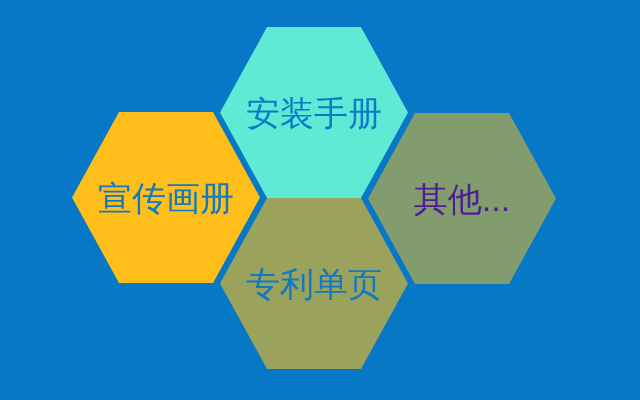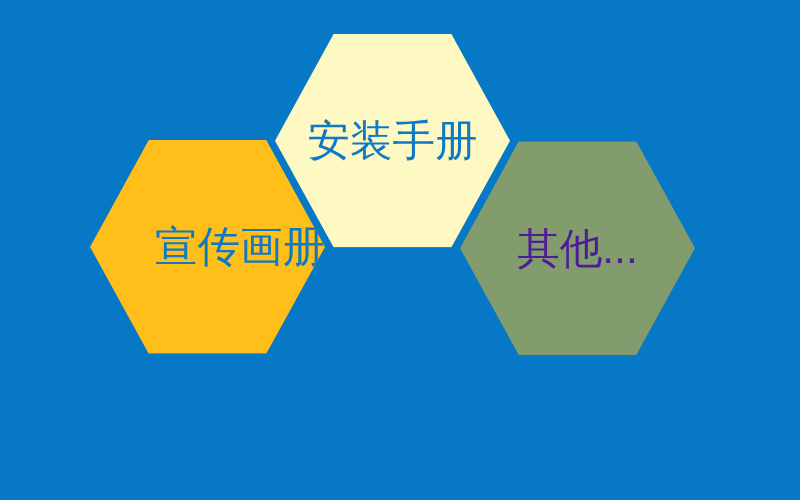--- a/index.html
+++ b/index.html
@@ -36,39 +36,42 @@
     color: #0e7ac4;
     font-size: 34px;
     line-height: 1;
     letter-spacing: 0px;
     white-space: nowrap;
     font-weight: 400;
     user-select: none;
     pointer-events: none;
   }
   
-  #hex-left   { left: 72px;  top: 112px; width: 188px; height: 171px; justify-content: flex-end; }
+  #hex-left   { left: 72px;  top: 112px; width: 188px; height: 171px; }
   #hex-top    { left: 220px; top: 27px;  width: 188px; height: 171px; }
   #hex-bottom { left: 220px; top: 198px; width: 188px; height: 171px; }
   #hex-right  { left: 368px; top: 113px; width: 188px; height: 171px; }
 </style>
 </head>
 <body>
 
 <div id="canvas" style="background: rgb(7, 120, 198);">
 
   <div class="hex-cluster">
 
     <div class="hex" id="hex-left" style="background: rgb(255, 190, 26);">
       <span class="hex-label" style="color: rgb(14, 122, 196);">宣传画册</span>
     </div>
 
-    <div class="hex" id="hex-top" style="background: #fef9c3;">
+    <div class="hex" id="hex-top" style="background: #5eead4;">
       <span class="hex-label" style="color: rgb(14, 122, 196);">安装手册</span>
     </div>
 
+    <div class="hex" id="hex-bottom" style="background: rgb(154, 162, 92);">
+      <span class="hex-label" style="color: rgb(14, 122, 196);">专利单页</span>
+    </div>
 
     <div class="hex" id="hex-right" style="background: rgb(130, 156, 110);">
       <span class="hex-label" style="color: #4c1d95;">其他...</span>
     </div>
 
   </div>
 </div>
 
 </body></html>

